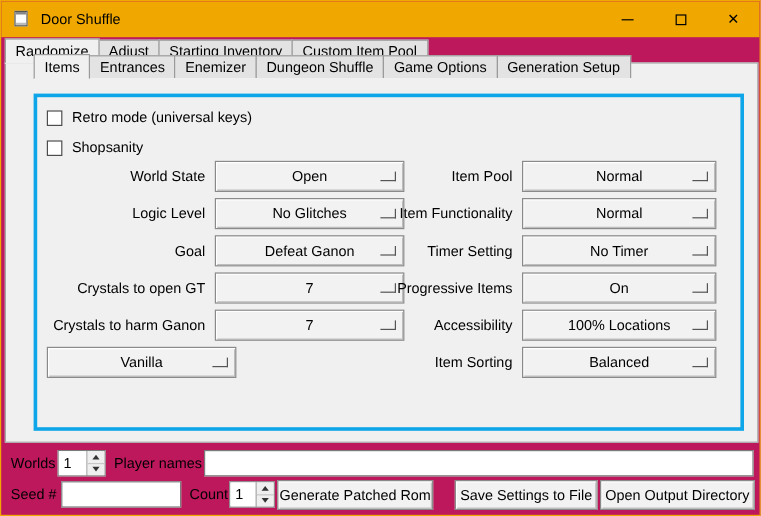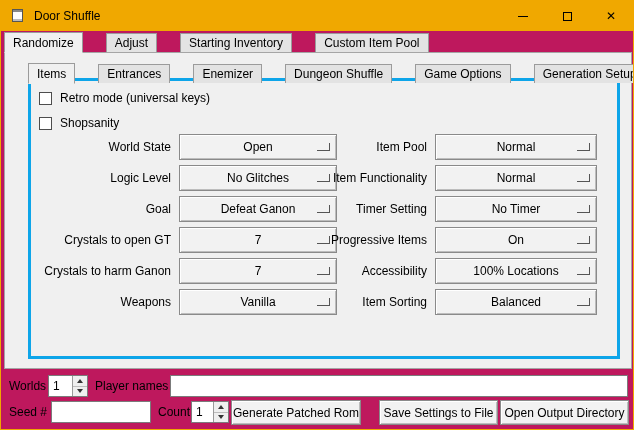--- a/index.html
+++ b/index.html
@@ -26,34 +26,34 @@
     box-shadow: inset 0 2px 0 #888, inset 0 -2px 0 #bbb;
   }
   .title-text { font-size: 12px; color: #000; }
   .win-controls { position: absolute; right: 0; top: 0; height: 30px; display: flex; }
   .win-btn { width: 44px; height: 30px; display: flex; align-items: center; justify-content: center; cursor: pointer; }
   .glyph-min { width: 10px; height: 1px; background: #000; display: block; }
   .glyph-max { width: 9px; height: 9px; border: 1px solid #000; display: block; }
   .glyph-close { font-size: 12px; line-height: 1; }
 
   
-  .tabbar { position: absolute; display: flex; z-index: 2; gap: 24px; }
+  .tabbar { position: absolute; display: flex; z-index: 2; }
   .tab {
     height: 19px; margin-top: 1px; padding: 0 8px; line-height: 18px;
     font-size: 12px; background: #E3E3E3;
     border: 1px solid #9B9B9B; border-bottom: none;
     margin-right: -1px; cursor: pointer; white-space: nowrap;
   }
   .tab.selected {
     height: 21px; margin-top: 0; line-height: 20px;
     background: #F0F0F0; position: relative; z-index: 3;
     border-bottom: 1px solid #F0F0F0;
   }
   .outer-tabbar { left: 3px; top: 31px; height: 21px; }
-  .inner-tabbar { left: 27px; top: 62px; height: 21px; }
+  .inner-tabbar { left: 27px; top: 44px; height: 21px; }
 
   .outer-pane {
     position: absolute; left: 3px; top: 51px; width: 628px; height: 317px;
     border: 1px solid #A5A5A5; background: #F0F0F0;
   }
   .inner-pane {
     position: absolute; left: 27px; top: 77px; width: 592px; height: 281px;
     border: 3px solid #0ea5e9; background: #F0F0F0; z-index: 1;
   }
 
@@ -206,21 +206,20 @@
         </div>
       </div>
       <div class="dd-row">
         <span class="dd-label">Crystals to harm Ganon</span>
         <div class="dd-btn">
           <span class="dd-value">7</span>
           <span class="dd-ind"></span>
         </div>
       </div>
       <div class="dd-row">
-        <span class="dd-label">Weapons</span>
         <div class="dd-btn">
           <span class="dd-value">Vanilla</span>
           <span class="dd-ind"></span>
         </div>
       </div>
     </div>
 
     <div class="col col-right">
       <div class="dd-row">
         <span class="dd-label">Item Pool</span>

